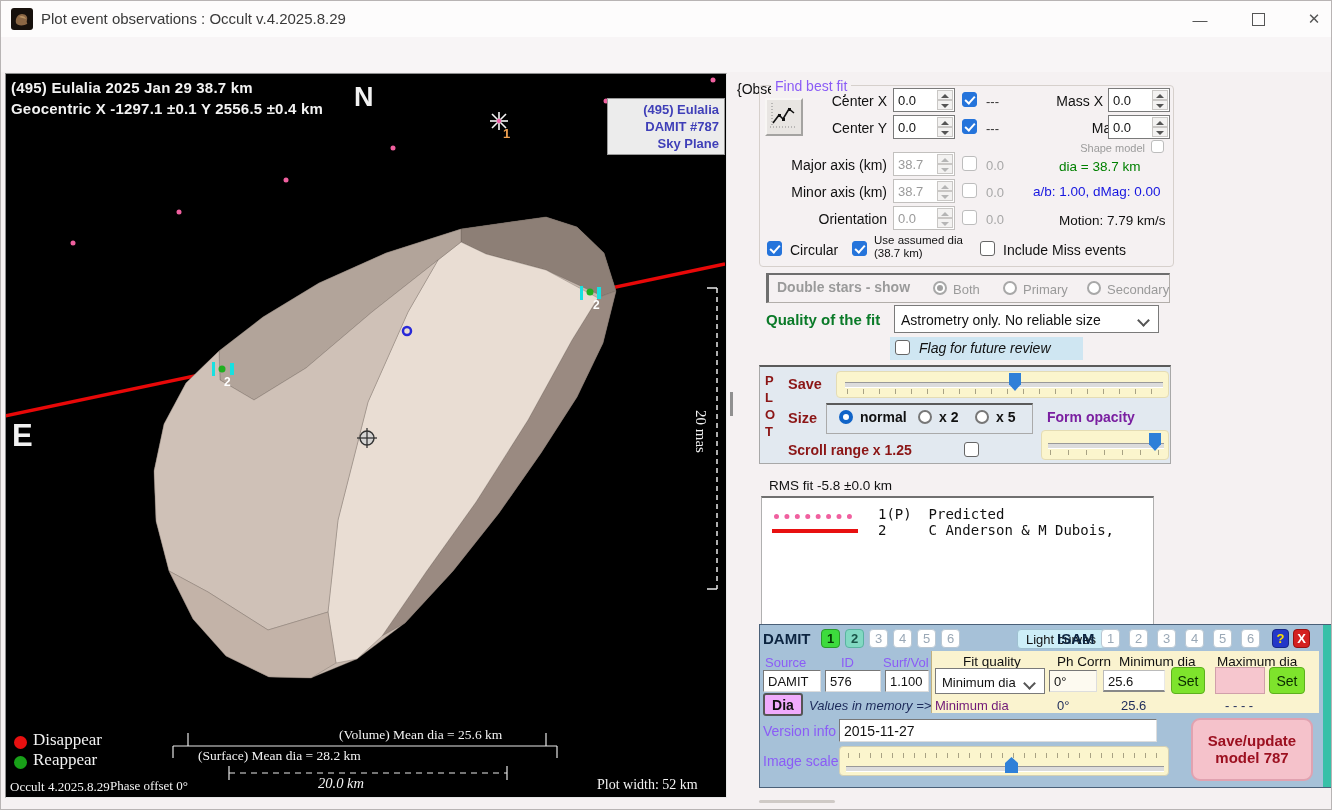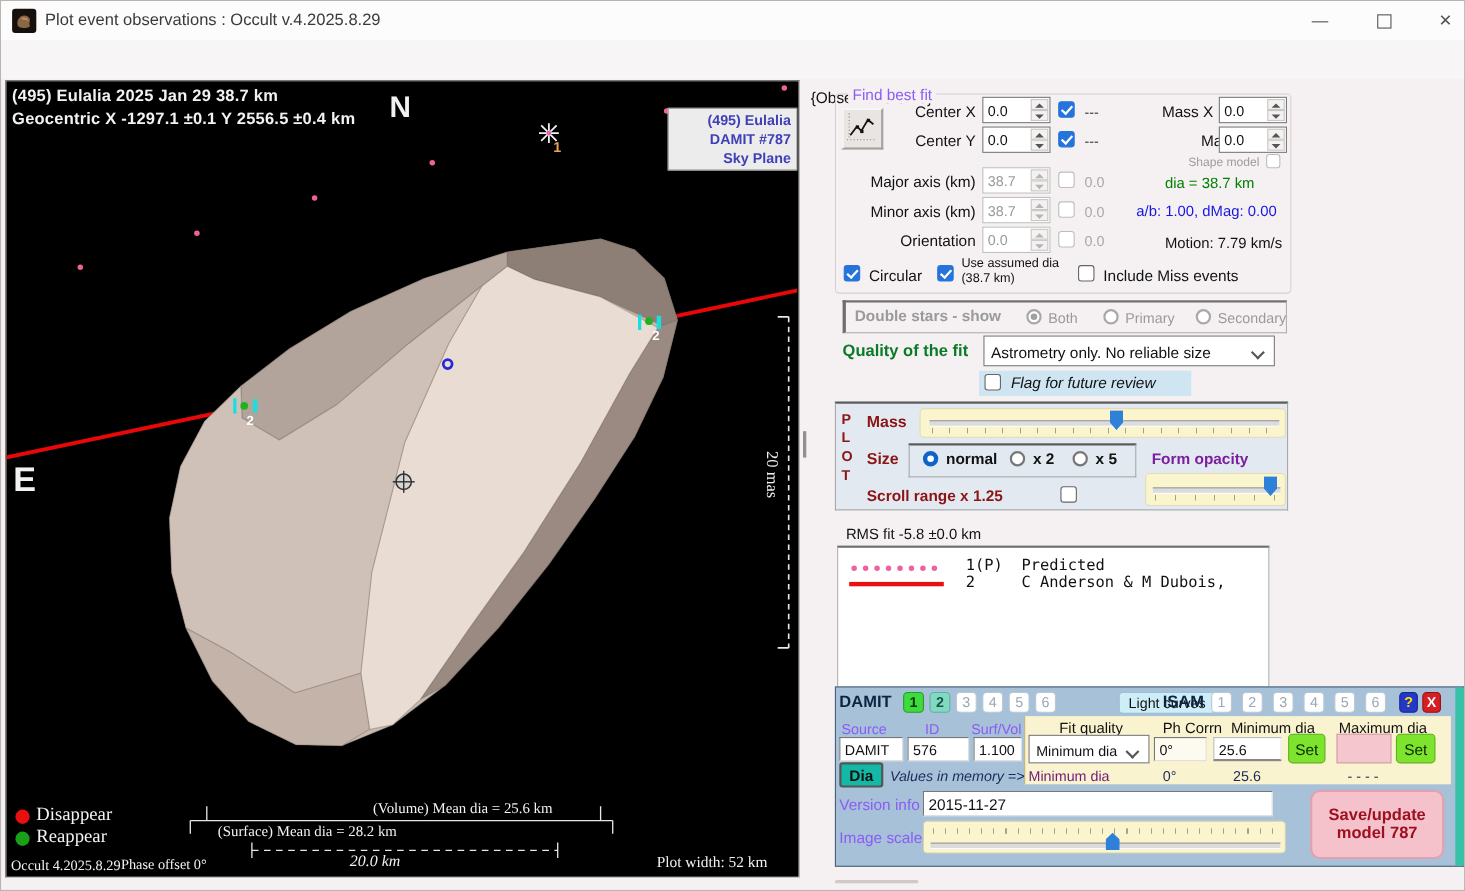--- a/index.html
+++ b/index.html
@@ -320,21 +320,21 @@
   <span class="lbl" style="left:765px;top:310px;font-size:15px;font-weight:bold;color:#0a7a28;">Quality of the fit</span>
   <div class="select" style="left:893px;top:304px;width:265px;height:28px;">
       <span class="val">Astrometry only. No reliable size</span>
     </div>
   <div class="abs" style="left:889px;top:336px;width:193px;height:23px;background:#cfe6f2;"></div>
   <span class="cb" style="left:894px;top:339px;"></span>
   <span class="lbl" style="left:918px;top:339px;font-style:italic;">Flag for future review</span>
 
   <div class="abs" style="left:758px;top:364px;width:412px;height:99px;background:#e2e9f0;border:1px solid #a8a8a8;border-top:2px solid #5a5a5a;box-sizing:border-box;"></div>
   <div class="abs darkred" style="left:764px;top:371px;width:13px;font-size:13px;line-height:17px;word-break:break-all;">PLOT</div>
-  <span class="lbl darkred" style="left:787px;top:375px;font-size:14.5px;">Mass</span>
+  <span class="lbl darkred" style="left:787px;top:375px;font-size:14.5px;">Save</span>
   <div class="slider" style="left:835px;top:370px;width:333px;height:27px;">
     <span class="groove" style="left:8px;top:10px;width:318px;"></span>
     <span class="ticks" style="left:10px;top:17px;width:314px;"></span>
   </div>
   <span class="thumb" style="left:1008px;top:372px;"></span>
   <span class="lbl darkred" style="left:787px;top:409px;font-size:14.5px;">Size</span>
   <div class="abs" style="left:825px;top:402px;width:207px;height:31px;border:1px solid #aaa;border-top:2px solid #5a5a5a;box-sizing:border-box;"></div>
   <span class="radio selblue" style="left:838px;top:409px;"></span>
   <span class="lbl" style="left:859px;top:408px;font-weight:bold;">normal</span>
   <span class="radio" style="left:917px;top:409px;"></span>
@@ -392,21 +392,21 @@
   <div class="field" style="left:884px;top:669px;width:44px;height:22px;">1.100</div>
   <div class="select" style="left:934px;top:667px;width:110px;height:26px;">
       <span class="val" style="font-size:13px;">Minimum dia</span>
     </div>
   <div class="field" style="left:1048px;top:669px;width:48px;height:22px;background:#fdfaf0;">0°</div>
   <div class="field" style="left:1102px;top:669px;width:62px;height:22px;border-color:#bbb #e8e8e8 #888 #bbb;border-bottom-width:2px;">25.6</div>
   <div class="setbtn" style="left:1170px;top:666px;width:34px;height:27px;">Set</div>
   <div class="abs" style="left:1214px;top:666px;width:50px;height:27px;background:#f6c6ce;border:1px solid #d0a0aa;box-sizing:border-box;"></div>
   <div class="setbtn" style="left:1268px;top:666px;width:36px;height:27px;">Set</div>
 
-  <div class="abs" style="left:762px;top:692px;width:40px;height:23px;background:#14b8a6;border:2px solid #555;border-radius:3px;font-size:14px;font-weight:bold;color:#111;display:flex;align-items:center;justify-content:center;box-sizing:border-box;">Dia</div>
+  <div class="abs" style="left:762px;top:692px;width:40px;height:23px;background:#f0abfc;border:2px solid #555;border-radius:3px;font-size:14px;font-weight:bold;color:#111;display:flex;align-items:center;justify-content:center;box-sizing:border-box;">Dia</div>
   <span class="damitlbl navy" style="left:808px;top:697px;font-style:italic;">Values in memory =&gt;</span>
   <span class="damitlbl" style="left:934px;top:697px;color:#701878;">Minimum dia</span>
   <span class="damitlbl navy" style="left:1056px;top:697px;">0°</span>
   <span class="damitlbl navy" style="left:1120px;top:697px;">25.6</span>
   <span class="damitlbl navy" style="left:1224px;top:697px;">- - - -</span>
 
   <span class="damitlbl" style="left:762px;top:722px;font-size:14px;">Version info</span>
   <div class="field" style="left:838px;top:718px;width:318px;height:23px;font-size:14px;">2015-11-27</div>
   <span class="damitlbl" style="left:762px;top:752px;font-size:14px;">Image scale</span>
   <div class="slider" style="left:838px;top:745px;width:330px;height:30px;border-color:#d4d0b4;">

